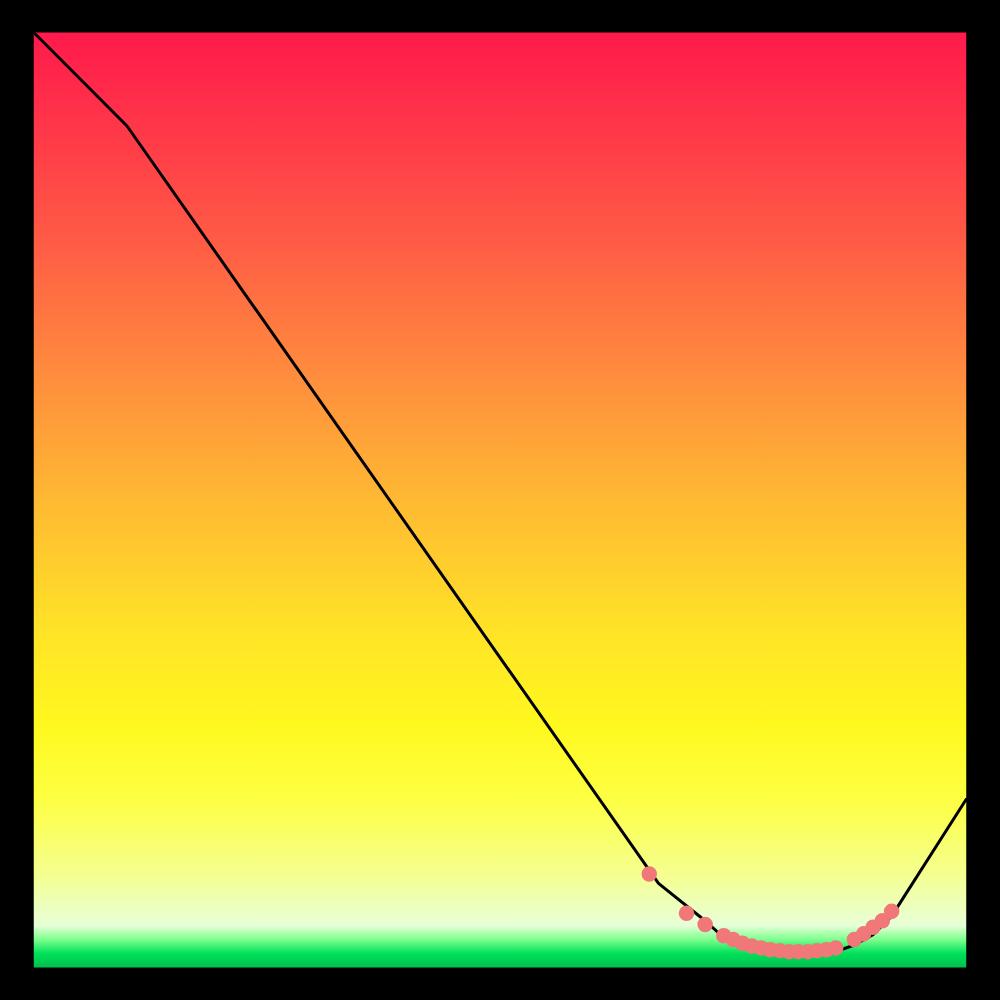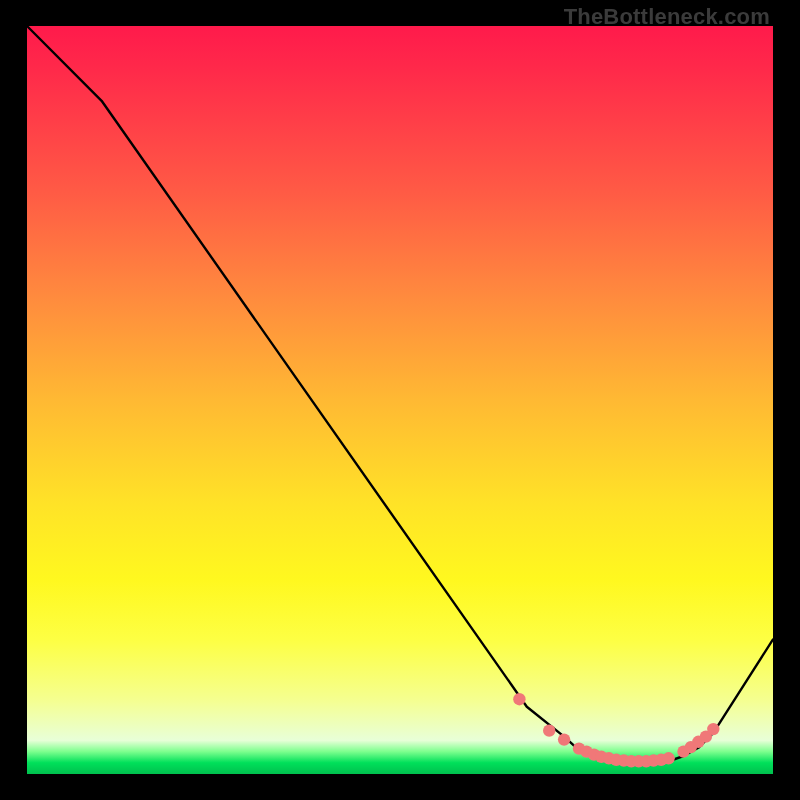--- a/index.html
+++ b/index.html
@@ -59,21 +59,20 @@
     height: 748px;
     overflow: visible;
   }
 </style>
 </head>
 <body>
 
 <div class="stage">
   <div class="plot"></div>
 
-  <div class="watermark">TheBottleneck.com</div>
 
   <svg class="overlay" viewBox="0 0 746 748" preserveAspectRatio="none">
     <path fill="none" stroke="#000000" stroke-width="2.4" stroke-linejoin="round" stroke-linecap="round" d="M0.0 0.0 L74.6 74.8 L499.8 680.7 L537.1 710.6 L552.0 724.1 L567.0 731.5 L581.9 735.3 L596.8 737.5 L611.7 738.3 L626.6 737.5 L641.6 735.3 L656.5 730.0 L671.4 721.8 L686.3 706.9 L746.0 613.4"></path>
     <g>
         <circle cx="492.4" cy="673.2" r="6.2" fill="#f07878" stroke="#c94f4f" stroke-width="0"></circle>
         <circle cx="522.2" cy="704.6" r="6.2" fill="#f07878" stroke="#c94f4f" stroke-width="0"></circle>
         <circle cx="537.1" cy="713.6" r="6.2" fill="#f07878" stroke="#c94f4f" stroke-width="0"></circle>
         <circle cx="552.0" cy="722.6" r="6.2" fill="#f07878" stroke="#c94f4f" stroke-width="0"></circle>
         <circle cx="559.5" cy="725.6" r="6.2" fill="#f07878" stroke="#c94f4f" stroke-width="0"></circle>
         <circle cx="567.0" cy="728.6" r="6.2" fill="#f07878" stroke="#c94f4f" stroke-width="0"></circle>

